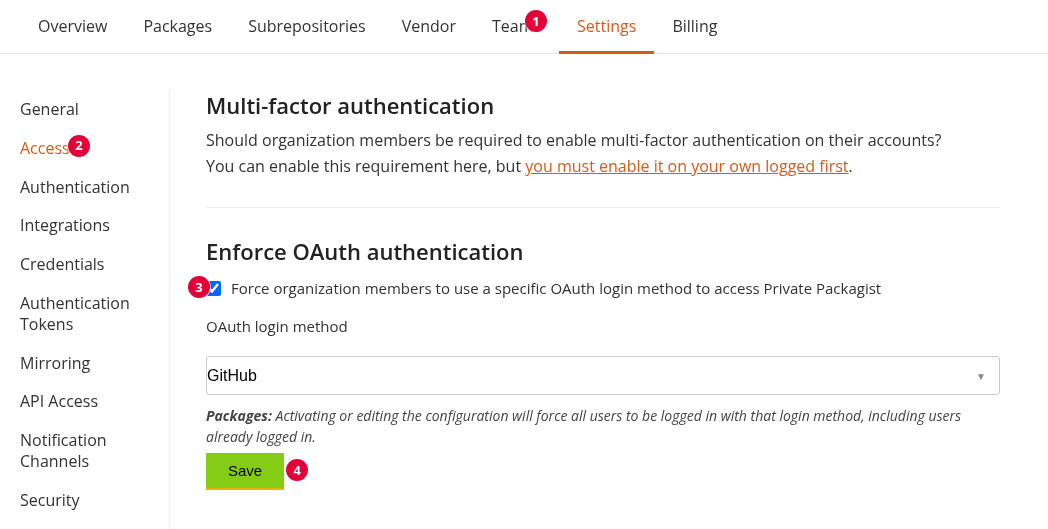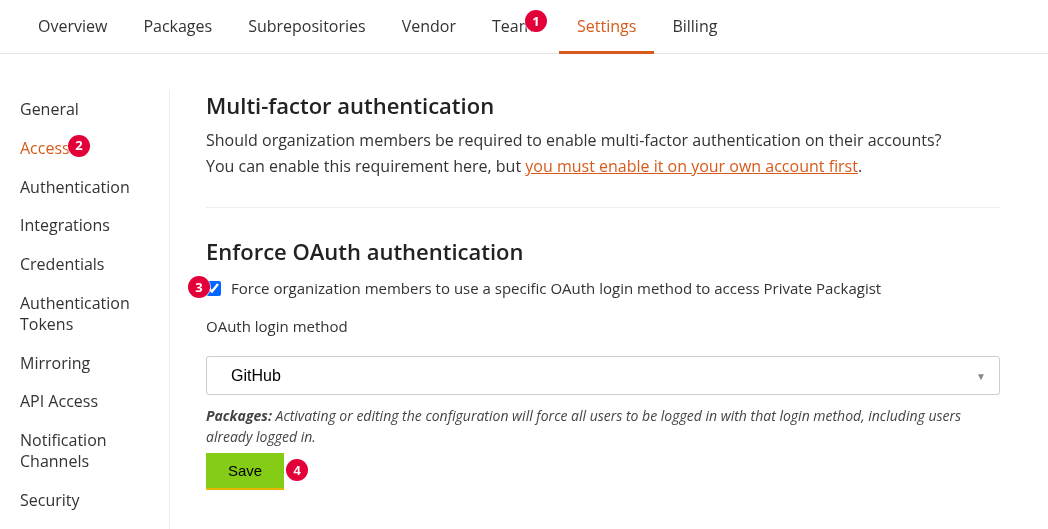--- a/index.html
+++ b/index.html
@@ -98,21 +98,21 @@
       font-size: 15px;
       color: #333;
       margin-bottom: 20px;
     }
     .select-wrap {
       position: relative;
       width: 100%;
     }
     select {
       width: 100%;
-      padding: 10px 24px;
+      padding: 10px 0;
       font-size: 16px;
       border: 1px solid #ccc;
       border-radius: 3px;
       background: #fff;
       appearance: none;
       cursor: pointer;
     }
     .select-wrap::after {
       content: "▼";
       position: absolute;
@@ -186,21 +186,21 @@
     <div class="sidebar-item">API Access</div>
     <div class="sidebar-item">Notification Channels</div>
     <div class="sidebar-item">Security</div>
     <div class="sidebar-item">Log</div>
   </aside>
 
   <section class="content">
     <h2>Multi-factor authentication</h2>
     <p class="mfa-desc">
       <span>Should organization members be required to enable multi-factor authentication on their accounts?</span><br>
-      <span>You can enable this requirement here, but </span><a href="#">you must enable it on your own account first</a><span>.</span>
+      <span>You can enable this requirement here, but </span><a href="#">you must enable it on your own logged first</a><span>.</span>
     </p>
 
     <hr>
 
     <h2>Enforce OAuth authentication</h2>
 
     <div class="checkbox-row">
       <div class="callout" style="left:-18px; top:-2px;">3</div>
       <input type="checkbox" checked="" style="">
       <span class="checkbox-label">Force organization members to use a specific OAuth login method to access Private Packagist</span>

